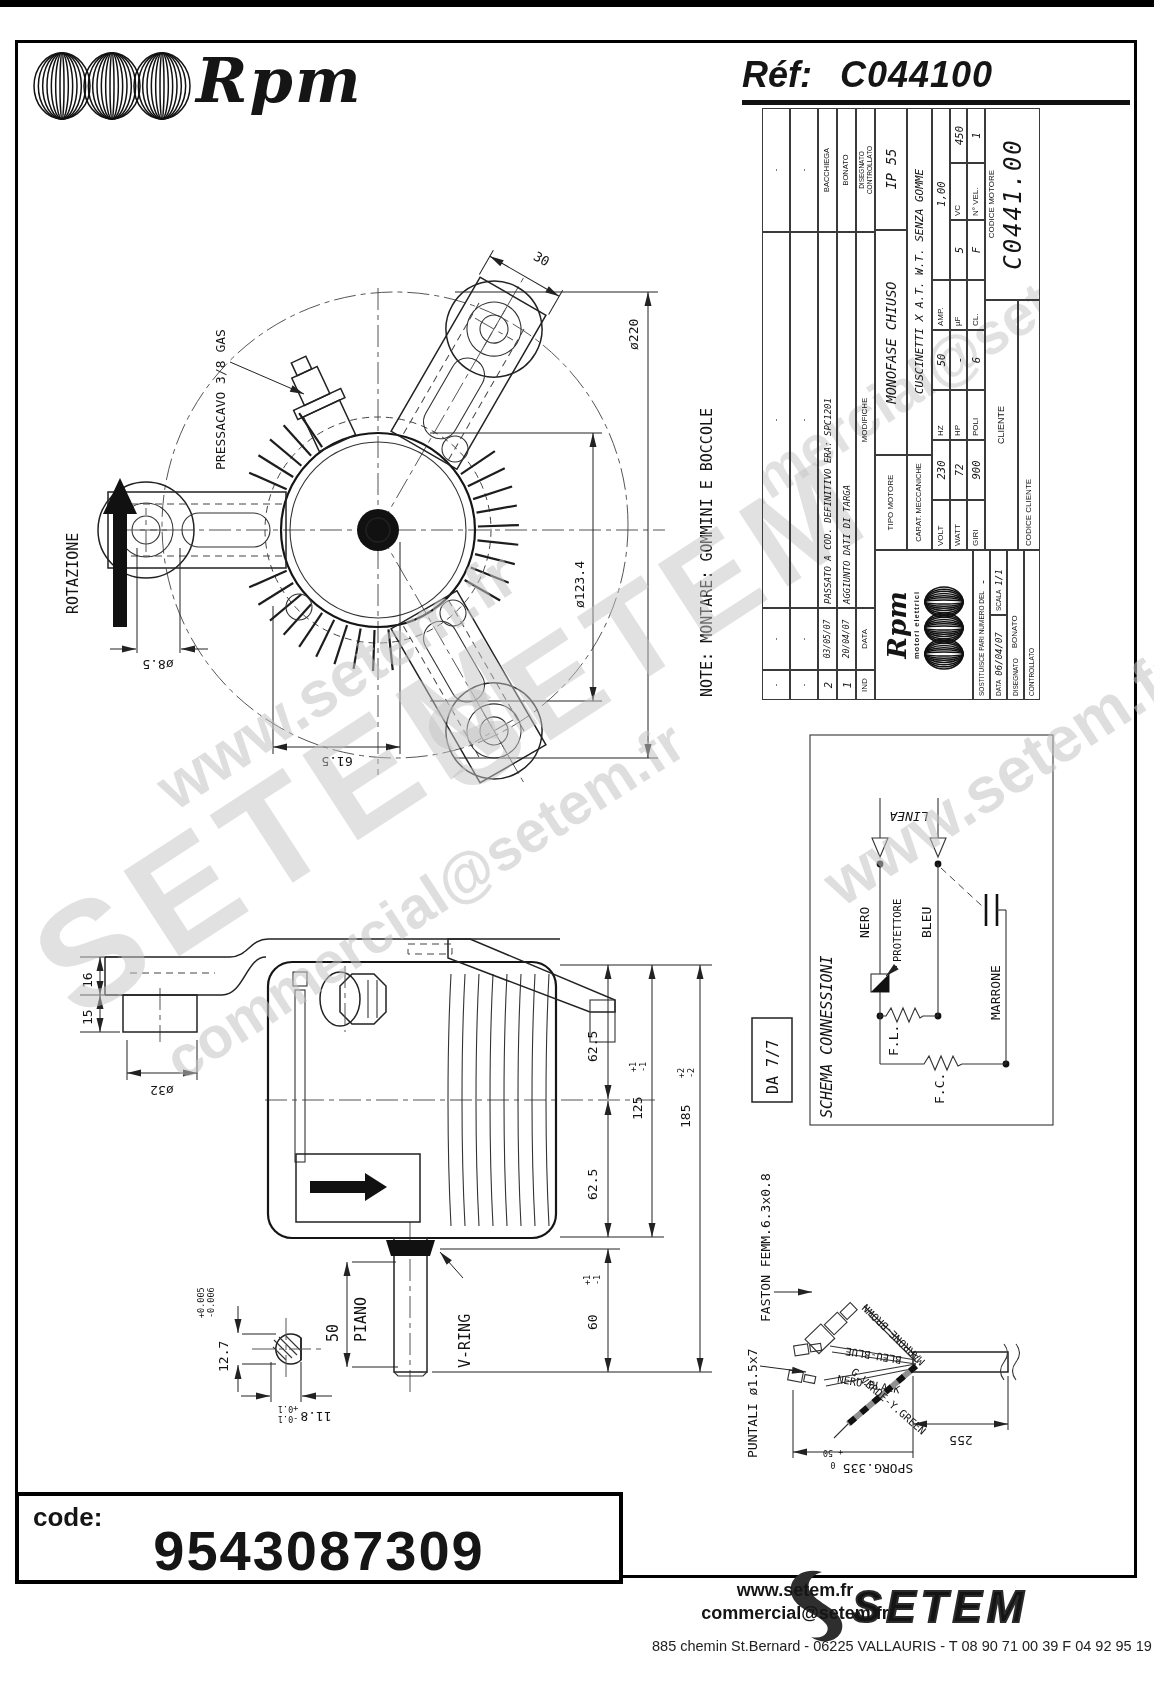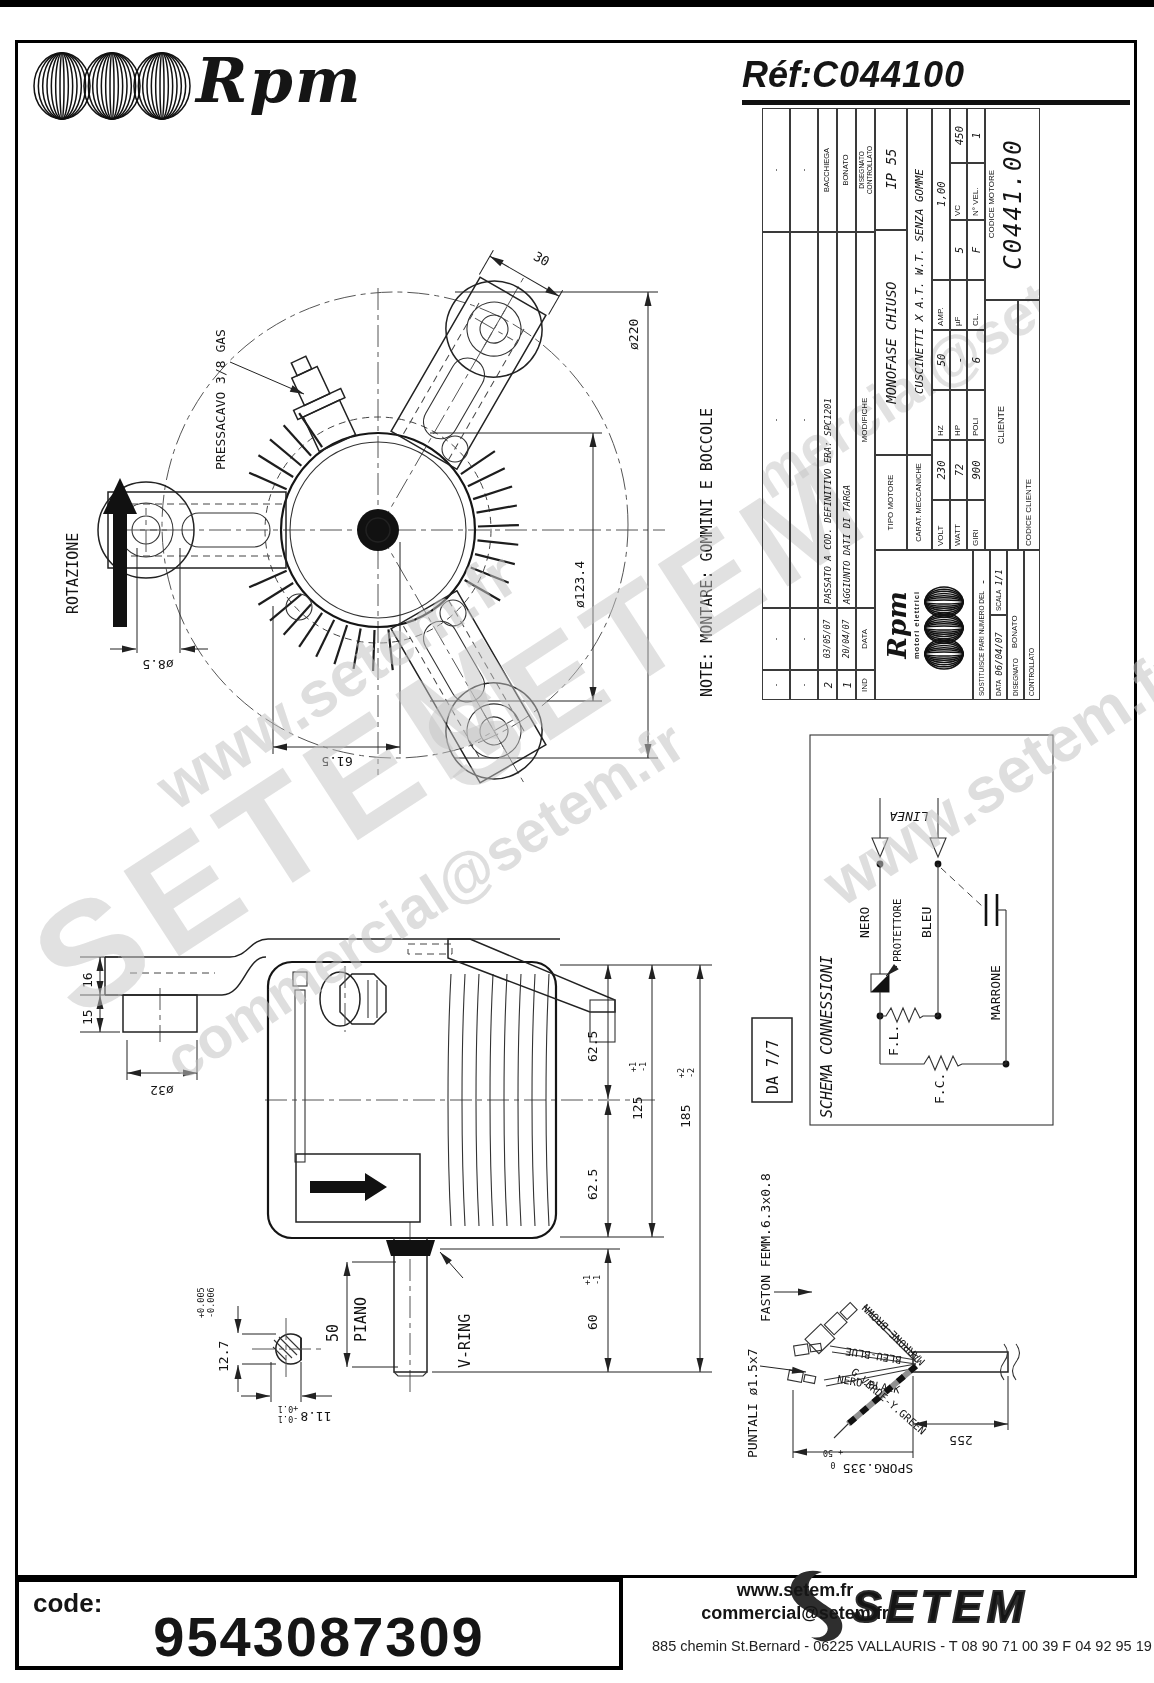--- a/index.html
+++ b/index.html
@@ -4,21 +4,21 @@
 <style>
   html,body{margin:0;padding:0;background:#e8e8e8}
   .page{position:relative;width:1154px;height:1683px;background:#fff;overflow:hidden;
         font-family:"Liberation Sans",sans-serif;color:#151515}
   .topbar{position:absolute;left:0;top:0;width:1154px;height:7px;background:#000}
   .frame{position:absolute;left:15px;top:40px;width:1116px;height:1532px;border:3px solid #000}
   
   .hdr-logo-rpm{position:absolute;left:196px;top:44px;font:bold italic 62px "DejaVu Serif",serif;letter-spacing:2px}
   .hdr-ref{position:absolute;left:742px;top:54px;width:388px;height:46px;border-bottom:5px solid #111;
            font:bold italic 36px "Liberation Sans",sans-serif;white-space:nowrap}
-  .hdr-ref .v{letter-spacing:1px}
+  .hdr-ref .v{margin-left:28px;letter-spacing:1px}
   
   svg.draw{position:absolute;left:0;top:0}
   .thick{stroke:#151515;stroke-width:2.2;fill:none}
   .med{stroke:#222;stroke-width:1.5;fill:none}
   .thin{stroke:#333;stroke-width:1.1;fill:none}
   .dim{stroke:#222;stroke-width:1;fill:none}
   .cl{stroke:#555;stroke-width:1;stroke-dasharray:22 5 5 5;fill:none}
   .hid{stroke:#444;stroke-width:1;stroke-dasharray:7 5;fill:none}
   .fin{stroke:#1d1d1d;stroke-width:2.2}
   text{fill:#141414}
@@ -35,21 +35,21 @@
   .tblock{position:absolute;left:762px;top:108px;width:592px;height:278px;
           transform-origin:0 0;transform:rotate(-90deg) translateX(-592px);overflow:hidden}
   .tc{position:absolute;border:1px solid #3a3a3a;box-sizing:border-box;display:flex;
       align-items:center;justify-content:center;text-align:center;overflow:hidden;
       font:8px "Liberation Sans",sans-serif;line-height:1.1;background:transparent}
   .tv{font:italic 10.5px "DejaVu Sans Mono",monospace}
   .tl{justify-content:flex-start;padding-left:3px;text-align:left}
   .wm-tb{position:absolute;left:14px;top:116px;transform:rotate(57deg);
          font:bold 58px "Liberation Sans",sans-serif;color:#c5c5c5;opacity:.5;white-space:nowrap}
   
-  .codebox{position:absolute;left:15px;top:1578px;width:608px;height:92px;border:4px solid #000;
+  .codebox{position:absolute;left:15px;top:1492px;width:608px;height:92px;border:4px solid #000;
            box-sizing:border-box;background:#fff}
   .codebox .cl1{position:absolute;left:14px;top:6px;font:bold 26px "Liberation Sans",sans-serif}
   .codebox .cl2{position:absolute;left:0;top:22px;width:100%;text-align:center;
                 font:bold 56px "Liberation Sans",sans-serif;letter-spacing:2px}
   .f-site{position:absolute;left:630px;top:1580px;width:330px;text-align:center;
           font:bold 18px "Liberation Sans",sans-serif}
   .f-mail{position:absolute;left:630px;top:1603px;width:330px;text-align:center;
           font:bold 18px "Liberation Sans",sans-serif}
   .f-addr{position:absolute;left:652px;top:1638px;width:490px;font:14.5px "Liberation Sans",sans-serif;
           white-space:nowrap;color:#222}

